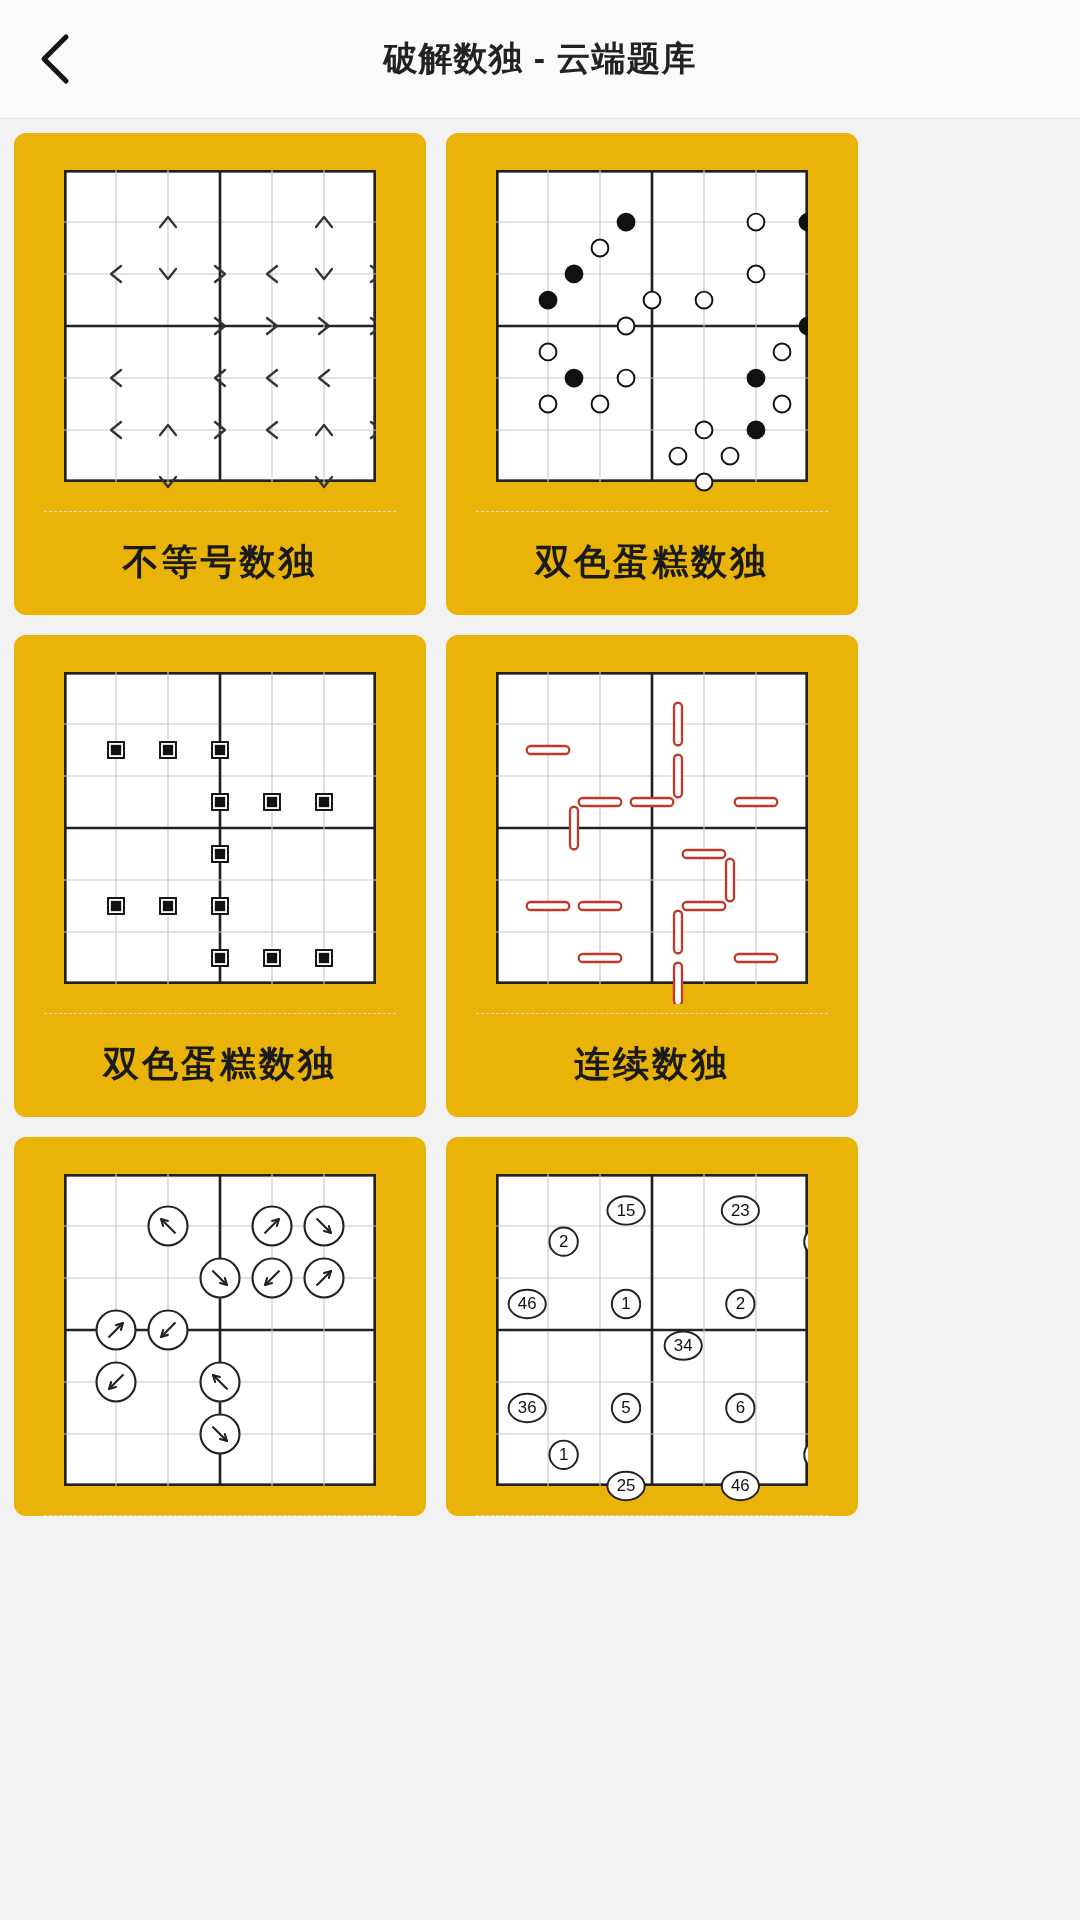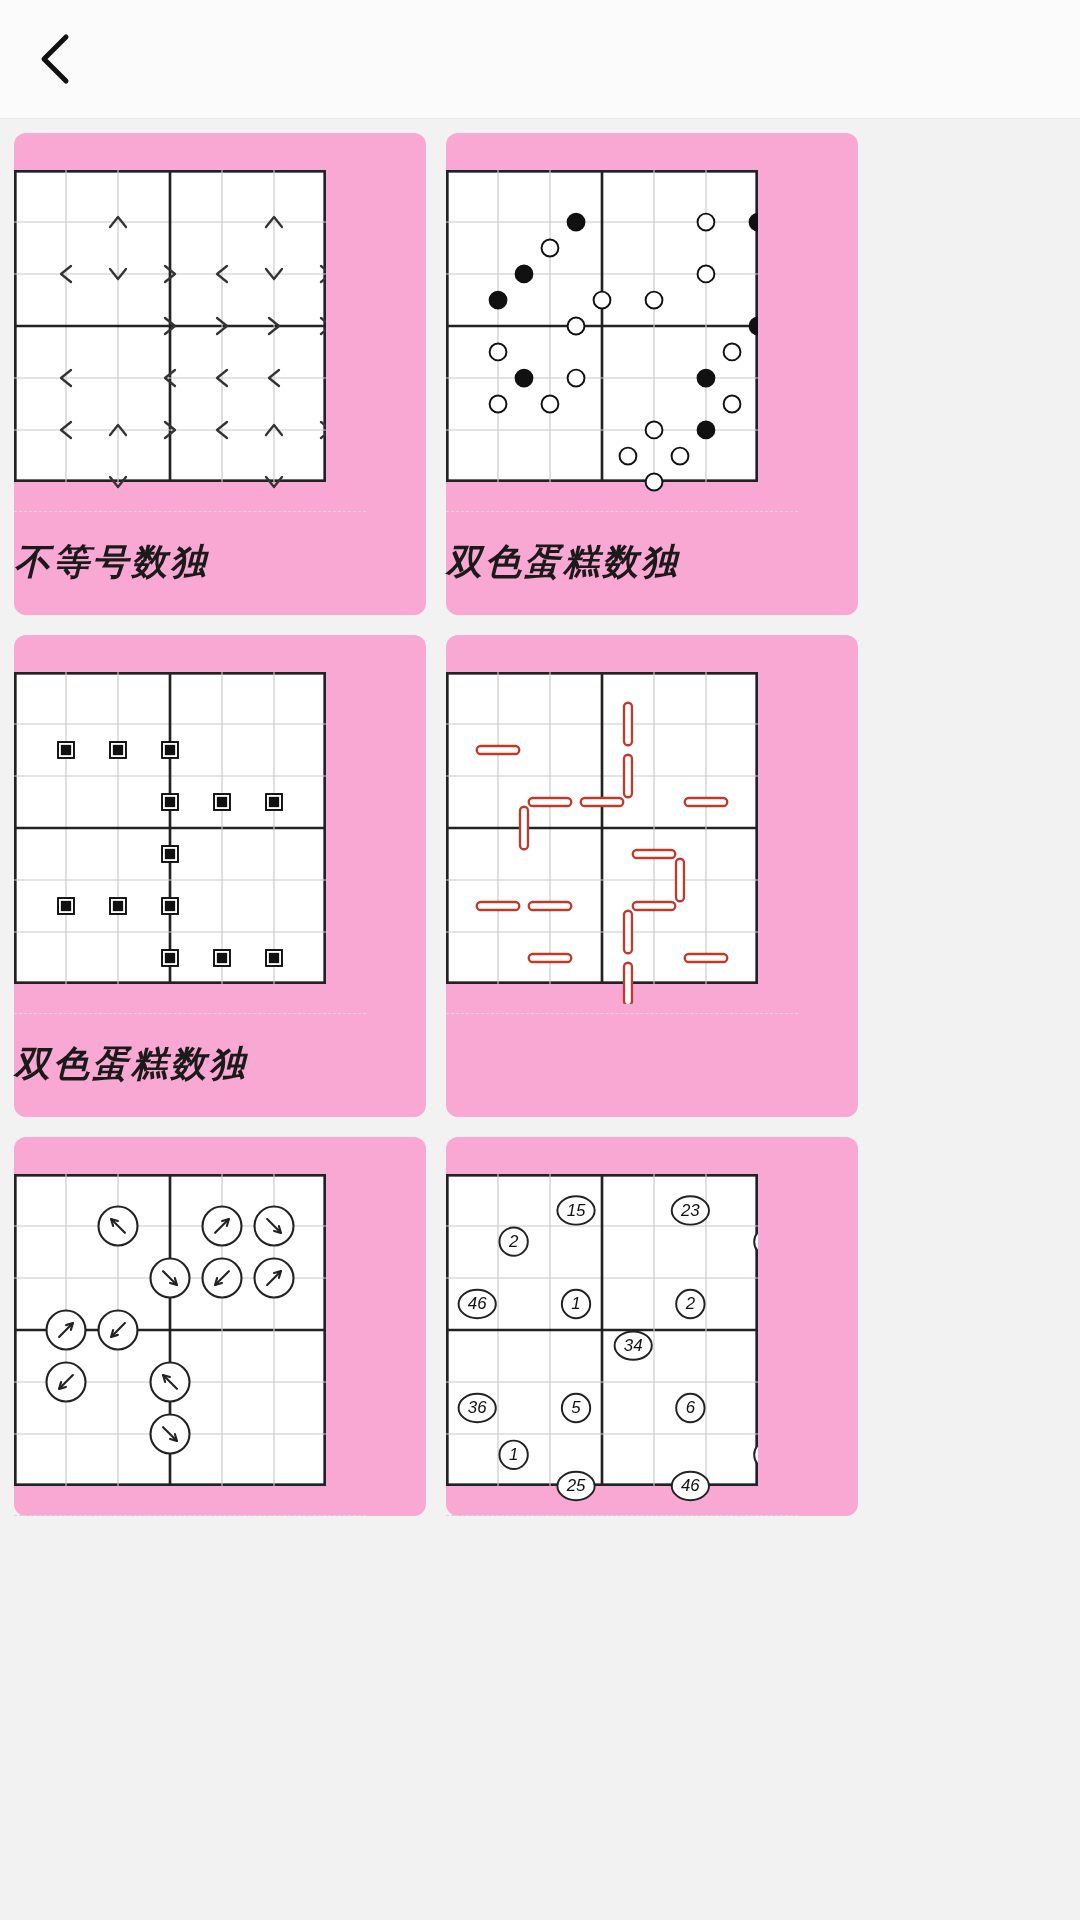--- a/index.html
+++ b/index.html
@@ -48,28 +48,27 @@
 
   
   .card-grid {
     padding: 14px 14px 0 14px;
     display: flex;
     flex-wrap: wrap;
     gap: 20px;
   }
   .card {
     width: 412px;
-    background: #f9a8d4;
+    background: #eab308;
     border-radius: 12px;
     padding: 14px 0 0 0;
     box-sizing: border-box;
     display: flex;
     flex-direction: column;
-    align-items: flex-start;
-    font-style: italic;
+    align-items: center;
   }
   .thumb-wrap {
     width: 312px;
     height: 358px;
     display: flex;
     align-items: center;
     justify-content: center;
   }
   .divider {
     width: 352px;
@@ -89,20 +88,21 @@
 </style>
 </head>
 <body>
 
 <div class="header">
   <div class="back-btn">
     <svg width="40" height="54" viewBox="0 0 40 54">
       <polyline points="30,5 8,27 30,49" fill="none" stroke="#111" stroke-width="5" stroke-linecap="round" stroke-linejoin="round"></polyline>
     </svg>
   </div>
+  <div class="header-title">破解数独 - 云端题库</div>
 </div>
 
 <div class="card-grid" id="card-grid">
     <div class="card">
       <div class="thumb-wrap">
         <svg class="thumb" width="352" height="352" viewBox="0 0 352 352">
             <rect x="1.5" y="1.5" width="349" height="349" fill="#fff" stroke="#222" stroke-width="3"></rect>
             <line x1="58.67" y1="0" x2="58.67" y2="352" stroke="#c9c9c9" stroke-width="1.3"></line>
           <line x1="0" y1="58.67" x2="352" y2="58.67" stroke="#c9c9c9" stroke-width="1.3"></line>
           <line x1="117.33" y1="0" x2="117.33" y2="352" stroke="#c9c9c9" stroke-width="1.3"></line>
@@ -287,20 +287,21 @@
           <rect x="34.666666666666664" y="259.5" rx="4.5" ry="4.5" width="48" height="9" fill="#fff" stroke="#c0392b" stroke-width="2.6"></rect>
           <rect x="93.33333333333333" y="259.5" rx="4.5" ry="4.5" width="48" height="9" fill="#fff" stroke="#c0392b" stroke-width="2.6"></rect>
           <rect x="210.66666666666666" y="259.5" rx="4.5" ry="4.5" width="48" height="9" fill="#fff" stroke="#c0392b" stroke-width="2.6"></rect>
           <rect x="200.83333333333331" y="269.3333333333333" rx="4.5" ry="4.5" width="9" height="48" fill="#fff" stroke="#c0392b" stroke-width="2.6"></rect>
           <rect x="93.33333333333333" y="318.16666666666663" rx="4.5" ry="4.5" width="48" height="9" fill="#fff" stroke="#c0392b" stroke-width="2.6"></rect>
           <rect x="269.3333333333333" y="318.16666666666663" rx="4.5" ry="4.5" width="48" height="9" fill="#fff" stroke="#c0392b" stroke-width="2.6"></rect>
           <rect x="200.83333333333331" y="328" rx="4.5" ry="4.5" width="9" height="48" fill="#fff" stroke="#c0392b" stroke-width="2.6"></rect>
         </svg>
       </div>
       <div class="divider"></div>
+      <div class="card-label">连续数独</div>
     </div>
     <div class="card">
       <div class="thumb-wrap">
         <svg class="thumb" width="352" height="352" viewBox="0 0 352 352">
             <rect x="1.5" y="1.5" width="349" height="349" fill="#fff" stroke="#222" stroke-width="3"></rect>
             <line x1="58.67" y1="0" x2="58.67" y2="352" stroke="#c9c9c9" stroke-width="1.3"></line>
           <line x1="0" y1="58.67" x2="352" y2="58.67" stroke="#c9c9c9" stroke-width="1.3"></line>
           <line x1="117.33" y1="0" x2="117.33" y2="352" stroke="#c9c9c9" stroke-width="1.3"></line>
           <line x1="0" y1="117.33" x2="352" y2="117.33" stroke="#c9c9c9" stroke-width="1.3"></line>
           <line x1="176.00" y1="0" x2="176.00" y2="352" stroke="#222" stroke-width="3"></line>

